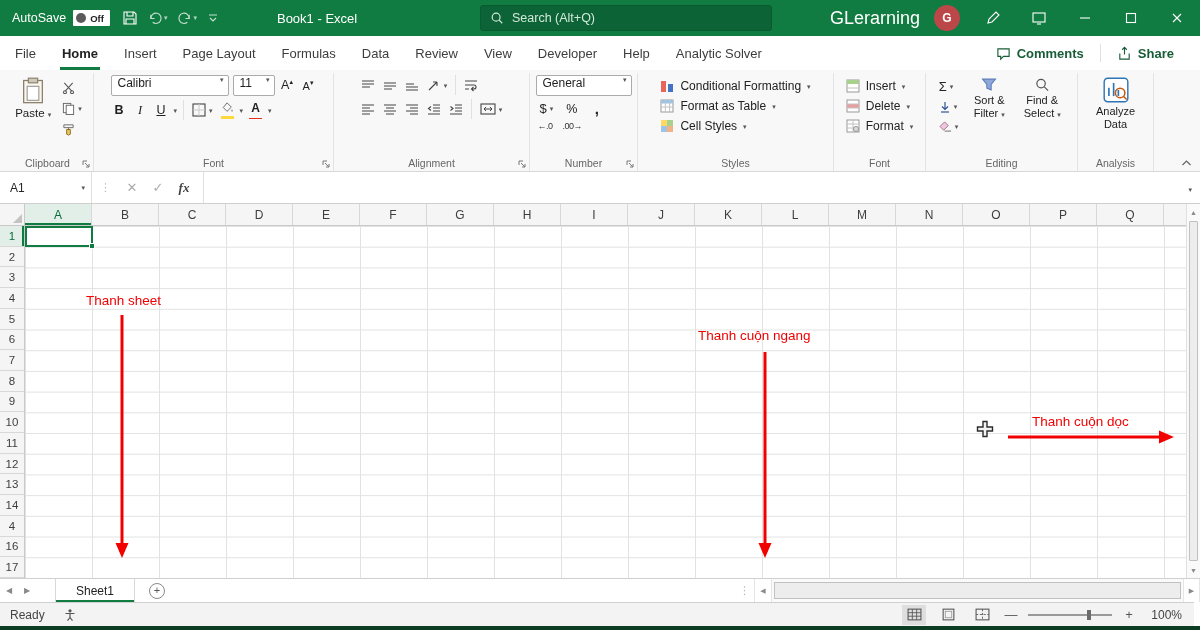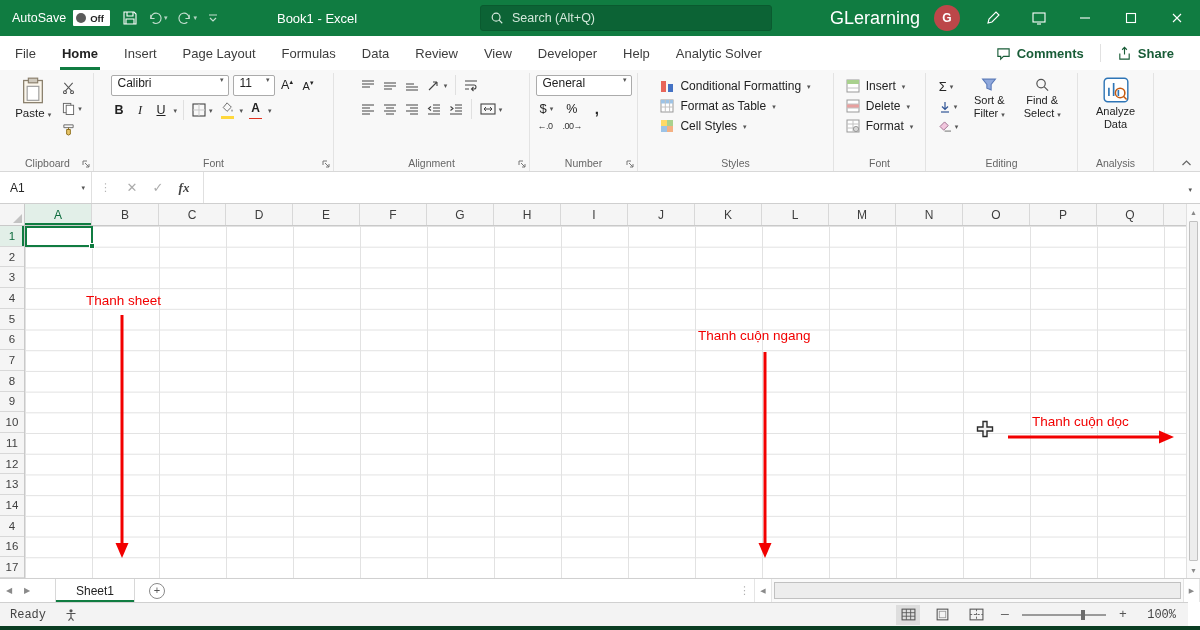--- a/index.html
+++ b/index.html
@@ -96,21 +96,21 @@
   .sheet-tab::after{content:'';position:absolute;left:0;right:0;bottom:0;height:2px;background:#107C41;}
   .add-sheet{width:16px;height:16px;border:1px solid #8a8a8a;border-radius:50%;display:flex;align-items:center;justify-content:center;color:#555;font-size:11px;margin-left:14px;line-height:1;}
   .splitter{margin-left:auto;color:#B0B0B0;font-size:11px;padding:0 4px;}
   .hscroll{display:flex;align-items:center;height:100%;}
   .hs-btn{width:17px;height:100%;display:flex;align-items:center;justify-content:center;color:#8a8a8a;font-size:7px;border-left:1px solid #E5E5E5;}
   .hs-btn.last{border-right:1px solid #E5E5E5;}
   .hs-track{width:412px;height:100%;position:relative;background:#FAFAFA;border-left:1px solid #E5E5E5;}
   .hs-thumb{position:absolute;left:2px;right:2px;top:3px;bottom:3px;background:#EDEDED;border:1px solid #C1C1C1;}
 
   
-  .statusbar{position:absolute;top:602px;left:0;right:12px;height:24px;background:#F3F3F3;border-top:1px solid #D0D0D0;display:flex;align-items:center;font-size:12px;color:#444;font-family:Liberation Mono, monospace;}
+  .statusbar{position:absolute;top:602px;left:0;right:6px;height:24px;background:#F3F3F3;border-top:1px solid #D0D0D0;display:flex;align-items:center;font-size:12px;color:#444;}
   .status-left{display:flex;align-items:center;gap:18px;padding-left:10px;}
   .status-right{margin-left:auto;display:flex;align-items:center;gap:10px;padding-right:12px;}
   .viewbtn{width:24px;height:20px;display:flex;align-items:center;justify-content:center;}
   .viewbtn.active{background:#DEDEDE;}
   .zoom-minus,.zoom-plus{color:#555;font-size:13px;width:14px;text-align:center;}
   .zoom-slider{width:84px;height:14px;position:relative;}
   .zs-track{position:absolute;left:0;right:0;top:6.5px;height:1.5px;background:#9a9a9a;}
   .zs-thumb{position:absolute;left:70%;top:2px;width:4px;height:10px;background:#6c6c6c;}
   .zoom-label{width:36px;text-align:right;}
   .bottomstrip{position:absolute;top:626px;left:0;right:0;height:4px;background:#0B3D22;}

